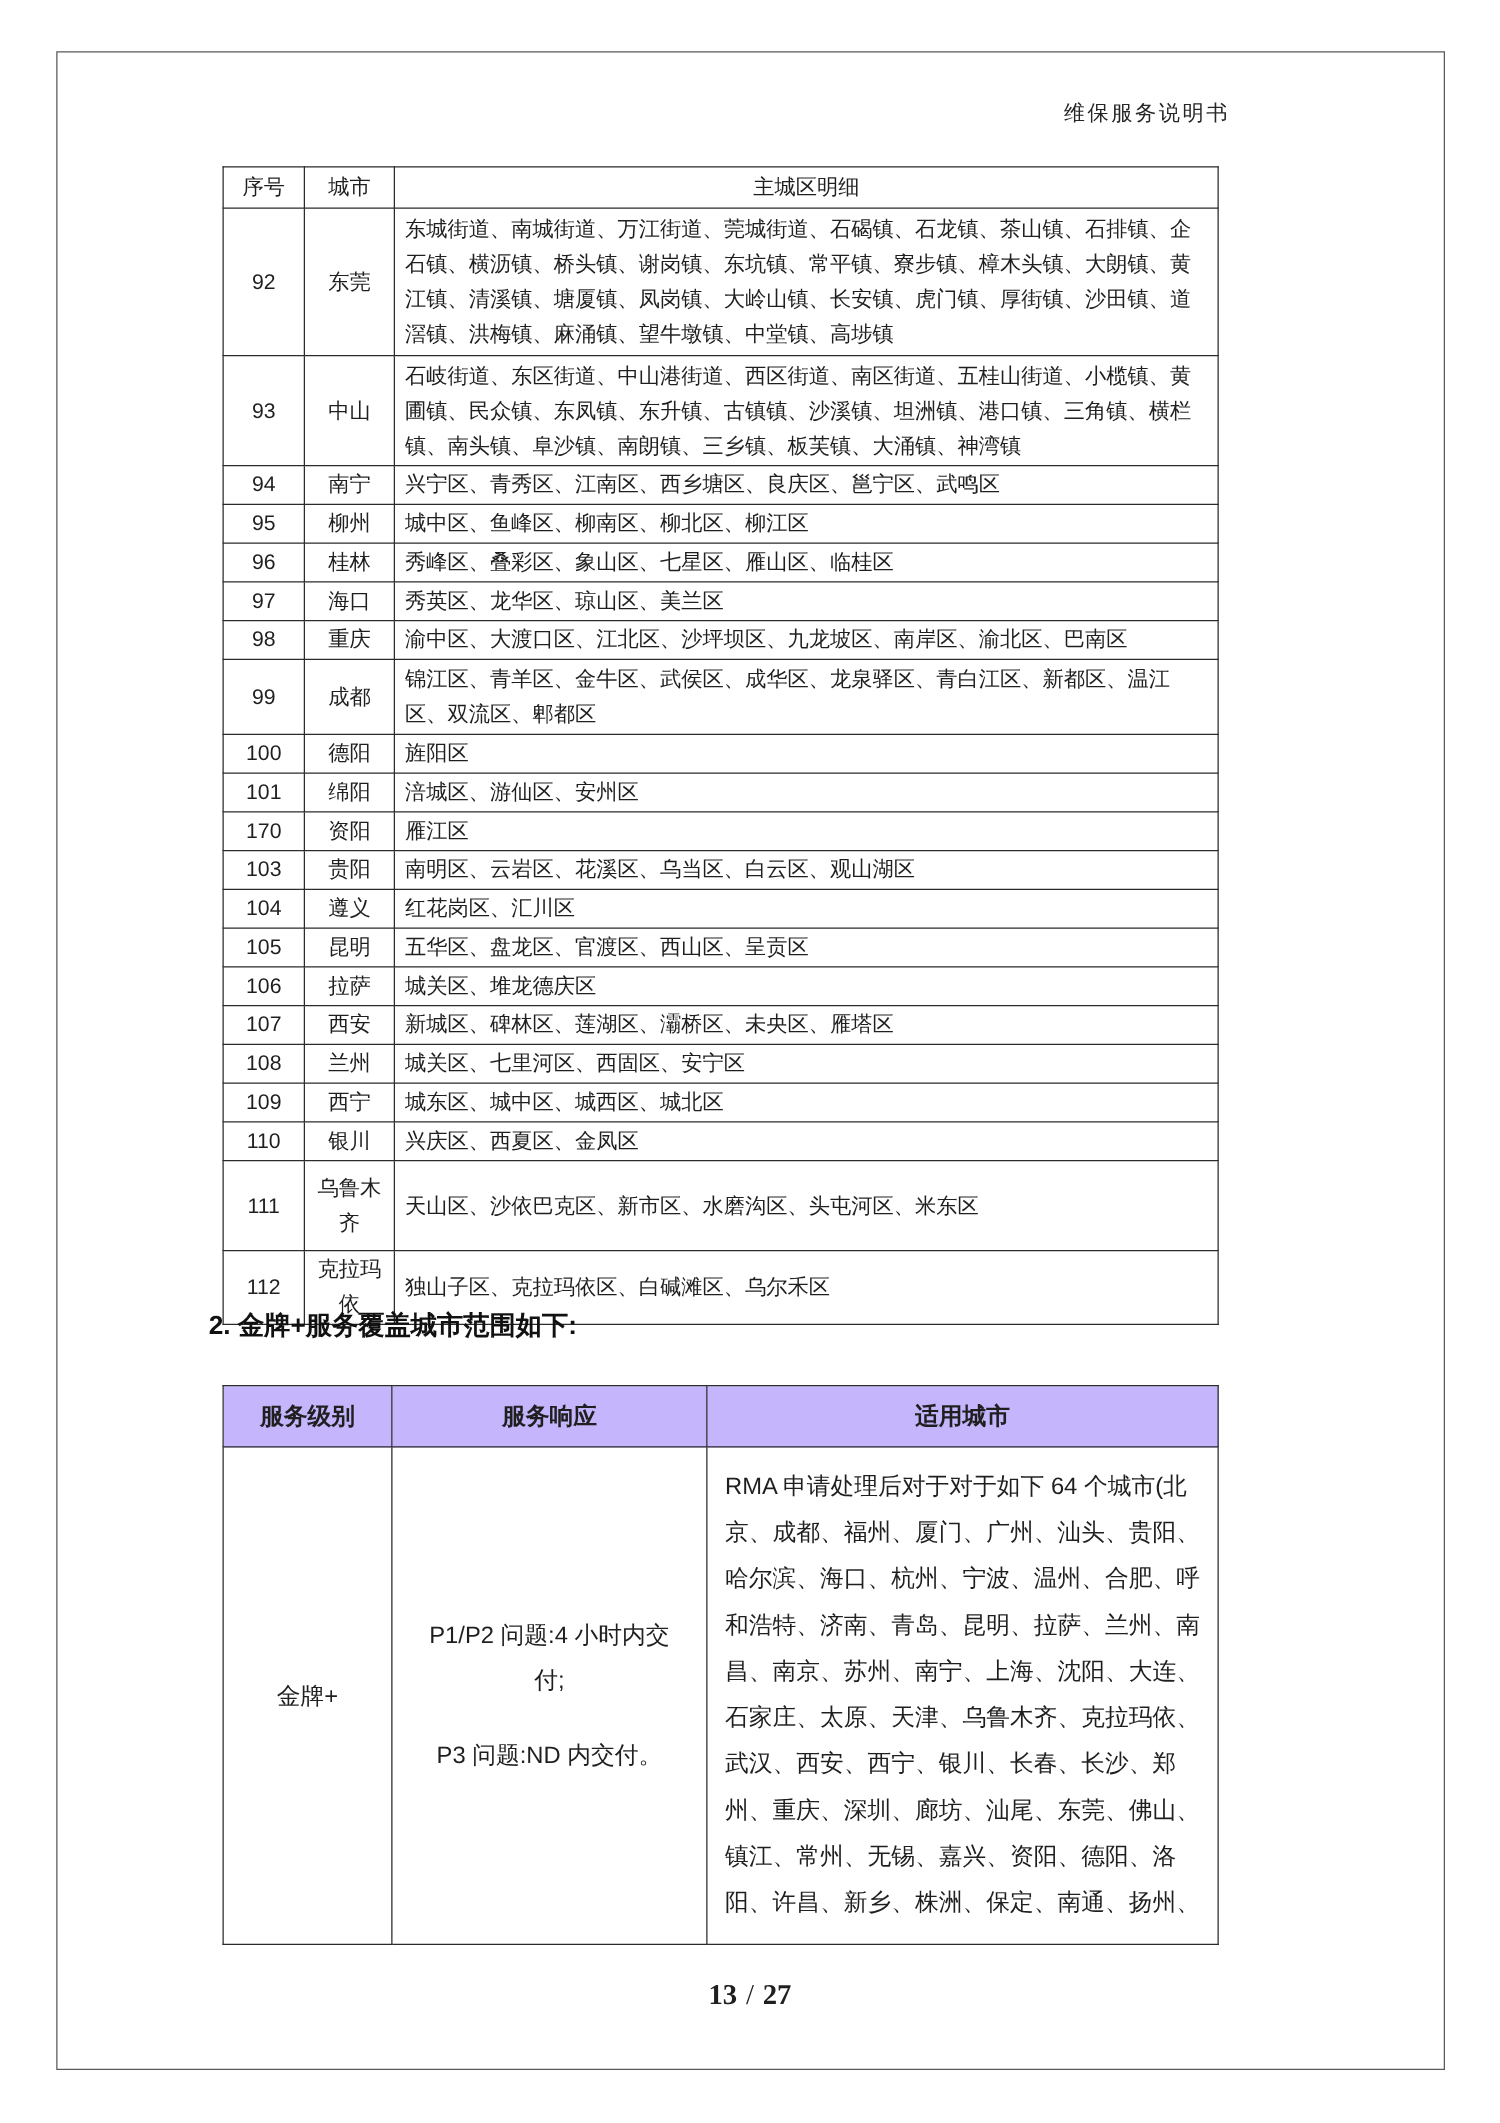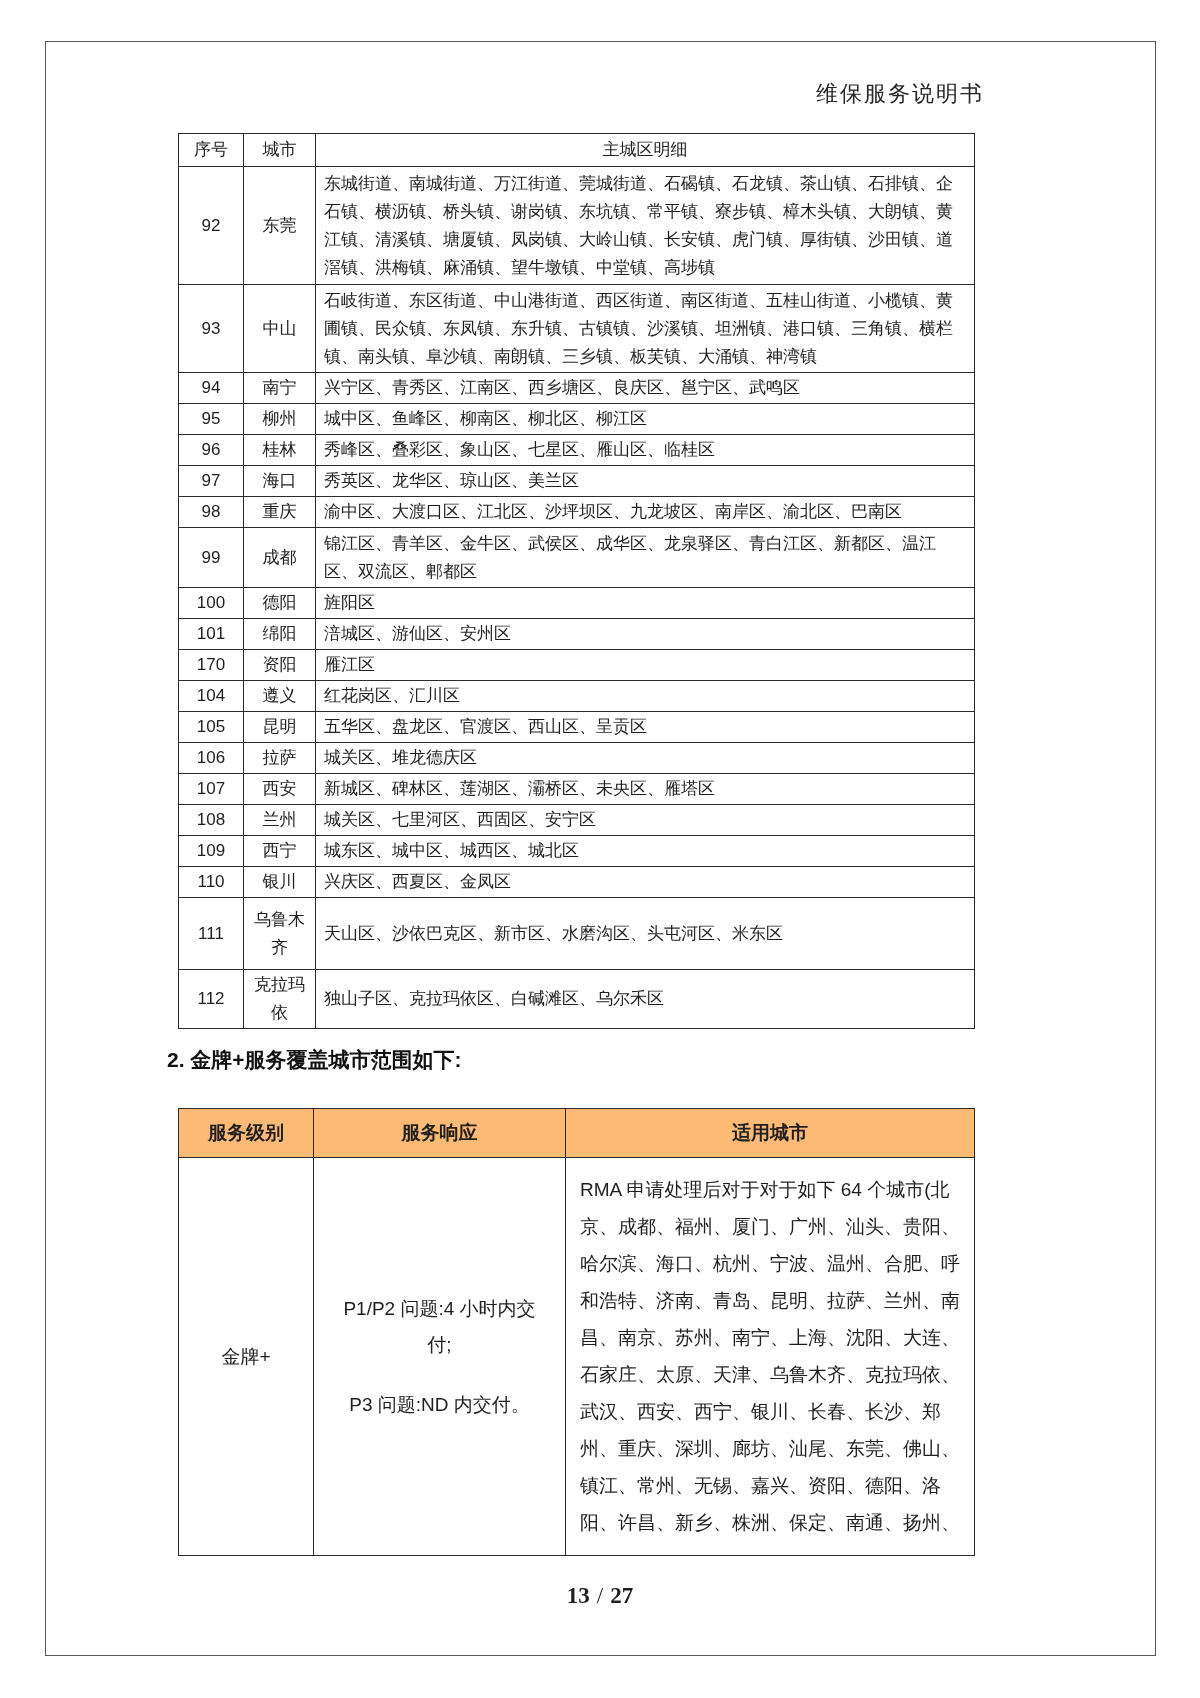--- a/index.html
+++ b/index.html
@@ -7,21 +7,21 @@
     position:relative; width:1200px; height:1698px; overflow:hidden;
     background:#ffffff; color:#1f1f1f;
     font-family:"Liberation Sans", sans-serif;
   }
   .frame {
     position:absolute; left:45px; top:41px; width:1109px; height:1613px;
     border:1px solid #595959; pointer-events:none;
   }
   .doc-header {
     position:absolute; top:79px; right:216px;
-    font-family:"Liberation Serif", serif; font-size:22px; color:#262626;
+    font-family:"Liberation Serif", serif; font-size:17px; color:#262626;
     letter-spacing:2px;
   }
   
   table { border-collapse:collapse; table-layout:fixed; }
   .t1 { position:absolute; left:178px; top:133px; width:797px; }
   .t1 th, .t1 td {
     border:1px solid #2b2b2b; font-size:17px; font-weight:normal;
     line-height:28px; vertical-align:middle; word-break:break-all;
   }
   .t1 th { text-align:center; height:30px; padding:1px 2px; }
@@ -34,21 +34,21 @@
   .t1 tr.hc2a { height:72px; }
   .t1 tr.hc2b { height:56px; }
   
   .section-heading {
     position:absolute; left:167px; top:1046px;
     font-size:21px; font-weight:bold; color:#111111;
   }
   
   .t2 { position:absolute; left:178px; top:1108px; width:797px; }
   .t2 th {
-    border:1px solid #2b2b2b; background:#fdba74;
+    border:1px solid #2b2b2b; background:#c4b5fd;
     font-size:19px; font-weight:bold; text-align:center;
     height:44px; padding:2px 4px;
   }
   .t2 td { border:1px solid #2b2b2b; font-size:19px; vertical-align:middle; }
   .t2 tr.body-row { height:398px; }
   .t2 td.level { text-align:center;margin-top:36px; }
   .t2 td.response { text-align:center; line-height:36px; padding:0 18px; }
   .t2 td.response .resp-line + .resp-line { margin-top:24px; }
   .t2 td.cities { vertical-align:top; padding:13px 14px 0 14px; }
   .t2 .cities-clip {
@@ -132,20 +132,25 @@
       <td class="no">101</td>
       <td class="city">绵阳</td>
       <td class="districts">涪城区、游仙区、安州区</td>
     </tr>
     <tr>
       <td class="no">170</td>
       <td class="city">资阳</td>
       <td class="districts">雁江区</td>
     </tr>
     <tr>
+      <td class="no">103</td>
+      <td class="city">贵阳</td>
+      <td class="districts">南明区、云岩区、花溪区、乌当区、白云区、观山湖区</td>
+    </tr>
+    <tr>
       <td class="no">104</td>
       <td class="city">遵义</td>
       <td class="districts">红花岗区、汇川区</td>
     </tr>
     <tr>
       <td class="no">105</td>
       <td class="city">昆明</td>
       <td class="districts">五华区、盘龙区、官渡区、西山区、呈贡区</td>
     </tr>
     <tr>

